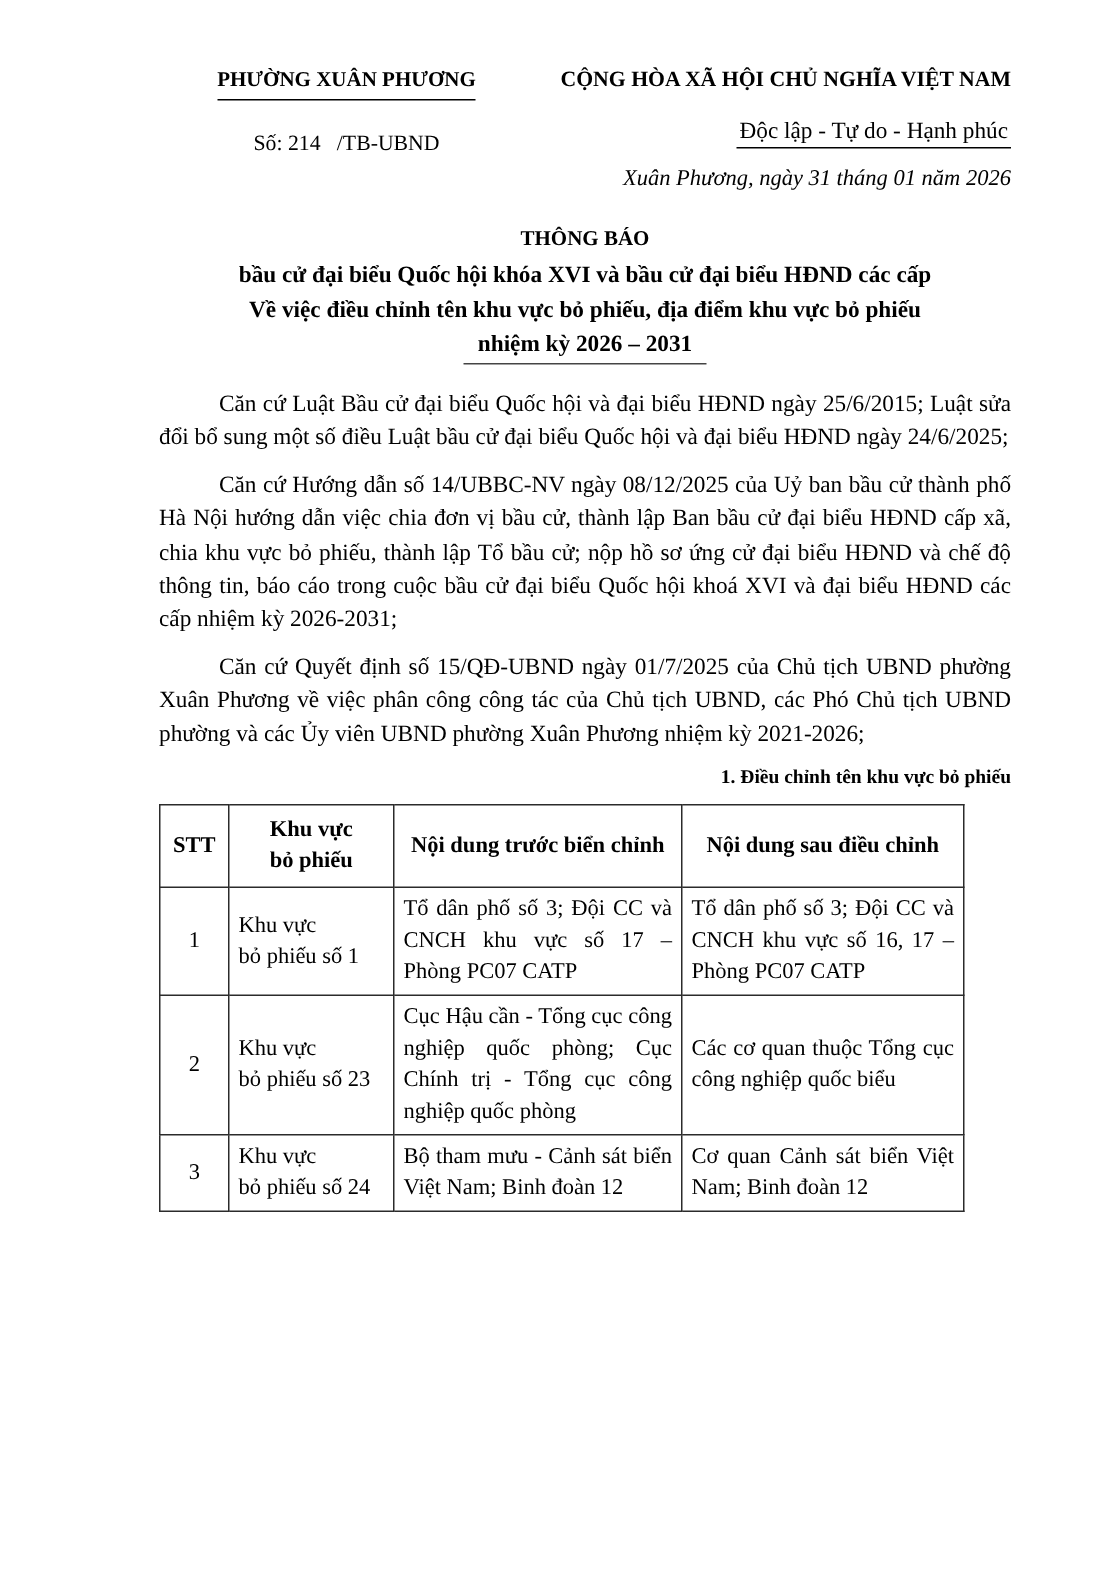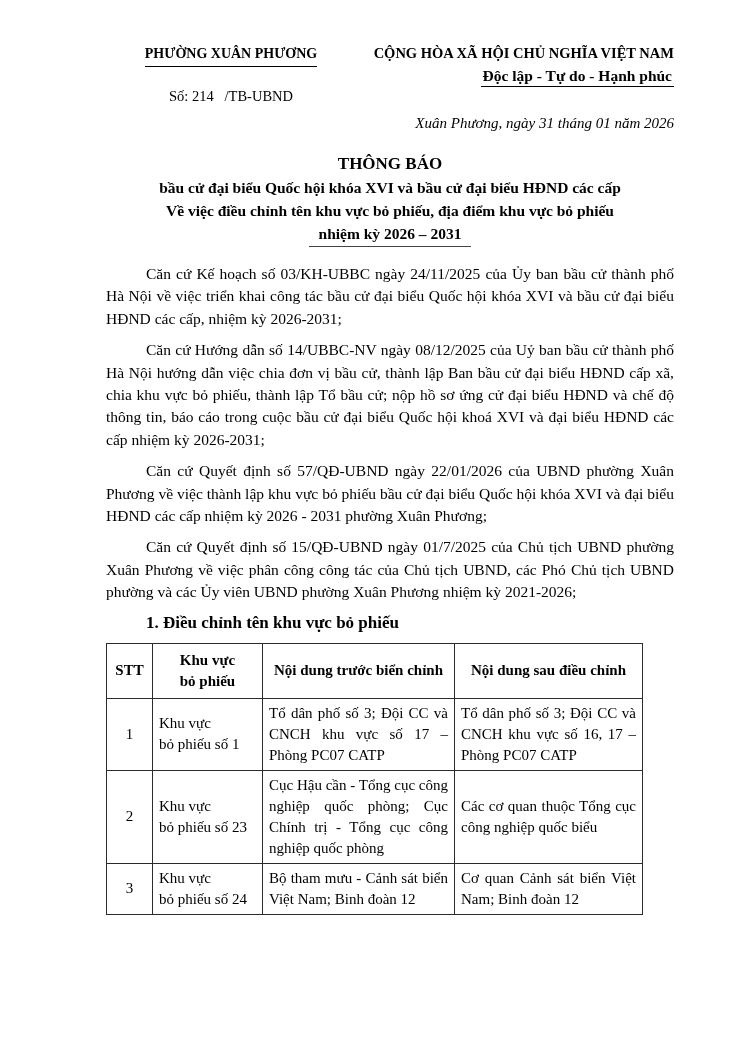--- a/index.html
+++ b/index.html
@@ -27,51 +27,52 @@
     flex: 1 1 auto;
     text-align: right;
     padding-left: 14px;
   }
   .issuer-line { font-size: 14px; font-weight: bold; line-height: 19px; }
   .issuer-rule { width: 172px; border-top: 1.5px solid #000; margin: 3px auto 0 auto; }
   .doc-number { font-size: 14.5px; margin-top: 21px; white-space: pre; }
   .national-line1 { font-size: 14.5px; font-weight: bold; line-height: 19px; }
   .motto {
     display: inline-block;
-    font-size: 15.5px; font-weight: bold;
+    font-size: 15.5px; font-weight: normal;
     padding: 0 2px 1px 2px;
     border-bottom: 1.5px solid #000;
-    margin-top: 4px;
+    margin-top: 16px;
   }
-  .place-date { font-size: 15px; font-style: italic; margin-top: 28px; }
+  .place-date { font-size: 15px; font-style: italic; margin-top: 12px; }
 
   
   .title-block { text-align: center; margin-top: 20px; }
-  .doc-kind { font-size: 17px; font-weight: bold; line-height: 24px; }
+  .doc-kind { font-size: 14px; font-weight: bold; line-height: 24px; }
   .subject { font-size: 15.5px; font-weight: bold; line-height: 23px; }
   .subject-underlined {
     display: inline-block;
     padding: 0 10px 1px 10px;
     border-bottom: 1.5px solid #444;
   }
 
   
   .doc-body { margin-top: 16px; }
   .doc-body p {
     margin: 0 0 9px 0;
     font-size: 15.5px;
     line-height: 22.4px;
     text-align: justify;
     text-indent: 40px;
   }
   .section-heading {
-    font-size: 17px;
+    font-size: 13px;
     font-weight: bold;
     margin: 4px 0 10px 0;
     text-indent: 40px;
+    text-align: right;
   }
 
   
   table.adjust-table {
     border-collapse: collapse;
     width: 536px;
     margin-left: 0px;
     table-layout: fixed;
   }
   table.adjust-table th, table.adjust-table td {
@@ -114,23 +115,22 @@
   <section class="title-block">
     <div class="doc-kind">THÔNG BÁO</div>
     <div class="subject">bầu cử đại biểu Quốc hội khóa XVI và bầu cử đại biểu HĐND các cấp</div>
     <div class="subject">Về việc điều chỉnh tên khu vực bỏ phiếu, địa điểm khu vực bỏ phiếu</div>
     <div class="subject">
       <span class="subject-underlined">nhiệm kỳ 2026 – 2031</span>
     </div>
   </section>
 
   <section class="doc-body">
-    <p>Căn cứ Kế hoạch số 03/KH-UBBC ngày 24/11/2025 của Ủy ban bầu cử thành phố Hà Nội về việc triển khai công tác bầu cử đại biểu Quốc hội khóa XVI và bầu cử đại biểu HĐND các cấp, nhiệm kỳ 2026-2031;</p>
+    <p>Căn cứ Luật Bầu cử đại biểu Quốc hội và đại biểu HĐND ngày 25/6/2015; Luật sửa đổi bổ sung một số điều Luật bầu cử đại biểu Quốc hội và đại biểu HĐND ngày 24/6/2025;</p>
     <p>Căn cứ Hướng dẫn số 14/UBBC-NV ngày 08/12/2025 của Uỷ ban bầu cử thành phố Hà Nội hướng dẫn việc chia đơn vị bầu cử, thành lập Ban bầu cử đại biểu HĐND cấp xã, chia khu vực bỏ phiếu, thành lập Tổ bầu cử; nộp hồ sơ ứng cử đại biểu HĐND và chế độ thông tin, báo cáo trong cuộc bầu cử đại biểu Quốc hội khoá XVI và đại biểu HĐND các cấp nhiệm kỳ 2026-2031;</p>
-    <p>Căn cứ Quyết định số 57/QĐ-UBND ngày 22/01/2026 của UBND phường Xuân Phương về việc thành lập khu vực bỏ phiếu bầu cử đại biểu Quốc hội khóa XVI và đại biểu HĐND các cấp nhiệm kỳ 2026 - 2031 phường Xuân Phương;</p>
     <p>Căn cứ Quyết định số 15/QĐ-UBND ngày 01/7/2025 của Chủ tịch UBND phường Xuân Phương về việc phân công công tác của Chủ tịch UBND, các Phó Chủ tịch UBND phường và các Ủy viên UBND phường Xuân Phương nhiệm kỳ 2021-2026;</p>
 
     <div class="section-heading">1. Điều chỉnh tên khu vực bỏ phiếu</div>
 
     <table class="adjust-table">
       <colgroup>
         <col style="width:46px">
         <col style="width:110px">
         <col style="width:192px">
         <col style="width:188px">

